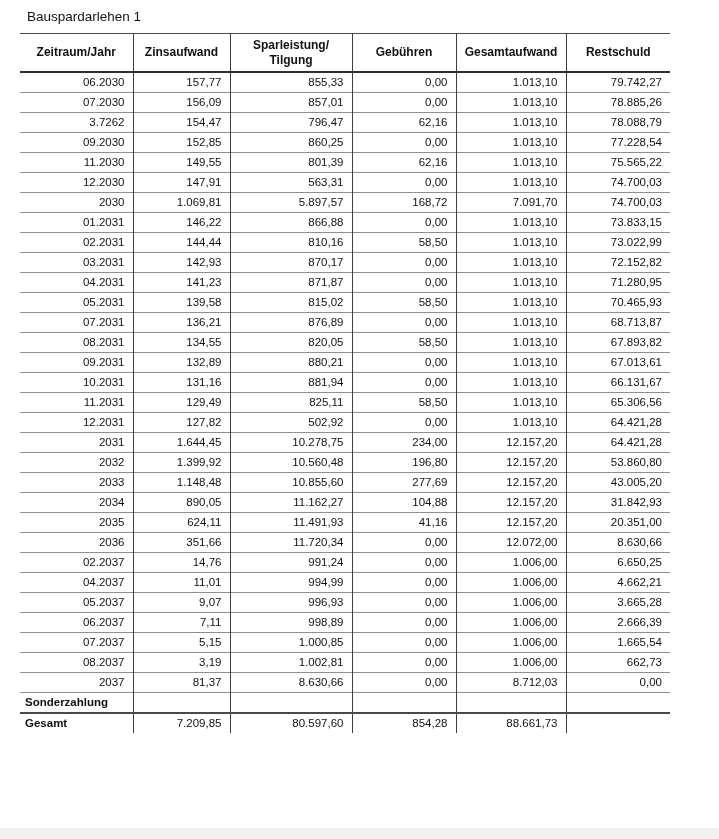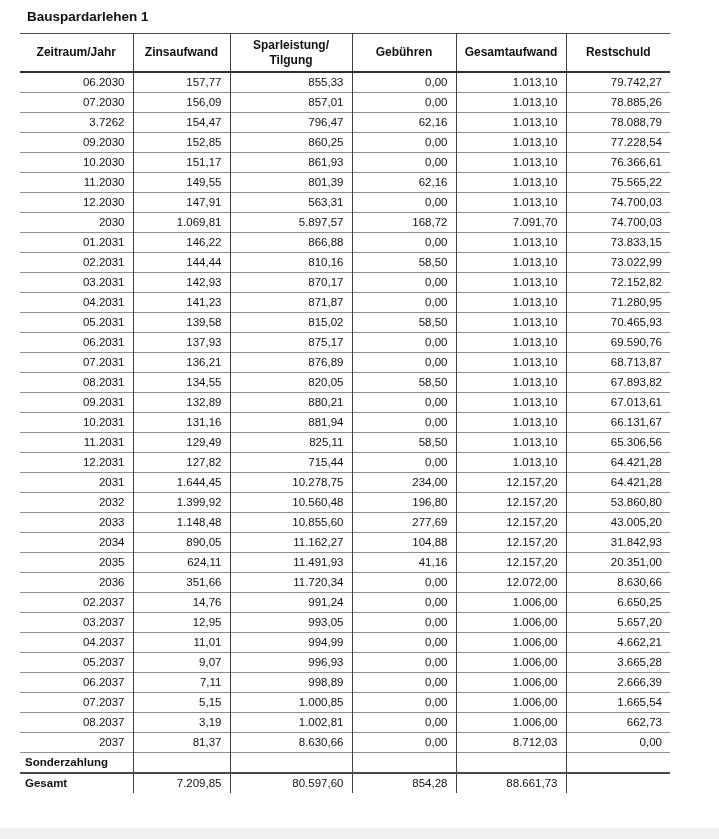--- a/index.html
+++ b/index.html
@@ -8,21 +8,21 @@
     background: #ffffff;
     font-family: "Liberation Sans", sans-serif;
     color: #111111;
     position: relative;
     overflow: hidden;
   }
   .title {
     position: absolute;
     left: 27px; top: 9px;
     font-size: 13.5px;
-    font-weight: bold;
+    font-weight: normal;
     color: #111111;
   }
   table.amort {
     position: absolute;
     left: 20px; top: 33px;
     width: 650px;
     border-collapse: collapse;
     table-layout: fixed;
     border-top: 1px solid #4a4a4a;
   }
@@ -121,28 +121,20 @@
         </tr>
         <tr class="row-month">
           <td>09.2030</td>
           <td>152,85</td>
           <td>860,25</td>
           <td>0,00</td>
           <td>1.013,10</td>
           <td>77.228,54</td>
         </tr>
         <tr class="row-month">
-          <td>10.2030</td>
-          <td>151,17</td>
-          <td>861,93</td>
-          <td>0,00</td>
-          <td>1.013,10</td>
-          <td>76.366,61</td>
-        </tr>
-        <tr class="row-month">
           <td>11.2030</td>
           <td>149,55</td>
           <td>801,39</td>
           <td>62,16</td>
           <td>1.013,10</td>
           <td>75.565,22</td>
         </tr>
         <tr class="row-month">
           <td>12.2030</td>
           <td>147,91</td>
@@ -193,28 +185,20 @@
         </tr>
         <tr class="row-month">
           <td>05.2031</td>
           <td>139,58</td>
           <td>815,02</td>
           <td>58,50</td>
           <td>1.013,10</td>
           <td>70.465,93</td>
         </tr>
         <tr class="row-month">
-          <td>06.2031</td>
-          <td>137,93</td>
-          <td>875,17</td>
-          <td>0,00</td>
-          <td>1.013,10</td>
-          <td>69.590,76</td>
-        </tr>
-        <tr class="row-month">
           <td>07.2031</td>
           <td>136,21</td>
           <td>876,89</td>
           <td>0,00</td>
           <td>1.013,10</td>
           <td>68.713,87</td>
         </tr>
         <tr class="row-month">
           <td>08.2031</td>
           <td>134,55</td>
@@ -243,21 +227,21 @@
           <td>11.2031</td>
           <td>129,49</td>
           <td>825,11</td>
           <td>58,50</td>
           <td>1.013,10</td>
           <td>65.306,56</td>
         </tr>
         <tr class="row-month">
           <td>12.2031</td>
           <td>127,82</td>
-          <td>715,44</td>
+          <td>502,92</td>
           <td>0,00</td>
           <td>1.013,10</td>
           <td>64.421,28</td>
         </tr>
         <tr class="row-year">
           <td>2031</td>
           <td>1.644,45</td>
           <td>10.278,75</td>
           <td>234,00</td>
           <td>12.157,20</td>
@@ -303,28 +287,20 @@
           <td>12.072,00</td>
           <td>8.630,66</td>
         </tr>
         <tr class="row-month">
           <td>02.2037</td>
           <td>14,76</td>
           <td>991,24</td>
           <td>0,00</td>
           <td>1.006,00</td>
           <td>6.650,25</td>
-        </tr>
-        <tr class="row-month">
-          <td>03.2037</td>
-          <td>12,95</td>
-          <td>993,05</td>
-          <td>0,00</td>
-          <td>1.006,00</td>
-          <td>5.657,20</td>
         </tr>
         <tr class="row-month">
           <td>04.2037</td>
           <td>11,01</td>
           <td>994,99</td>
           <td>0,00</td>
           <td>1.006,00</td>
           <td>4.662,21</td>
         </tr>
         <tr class="row-month">

